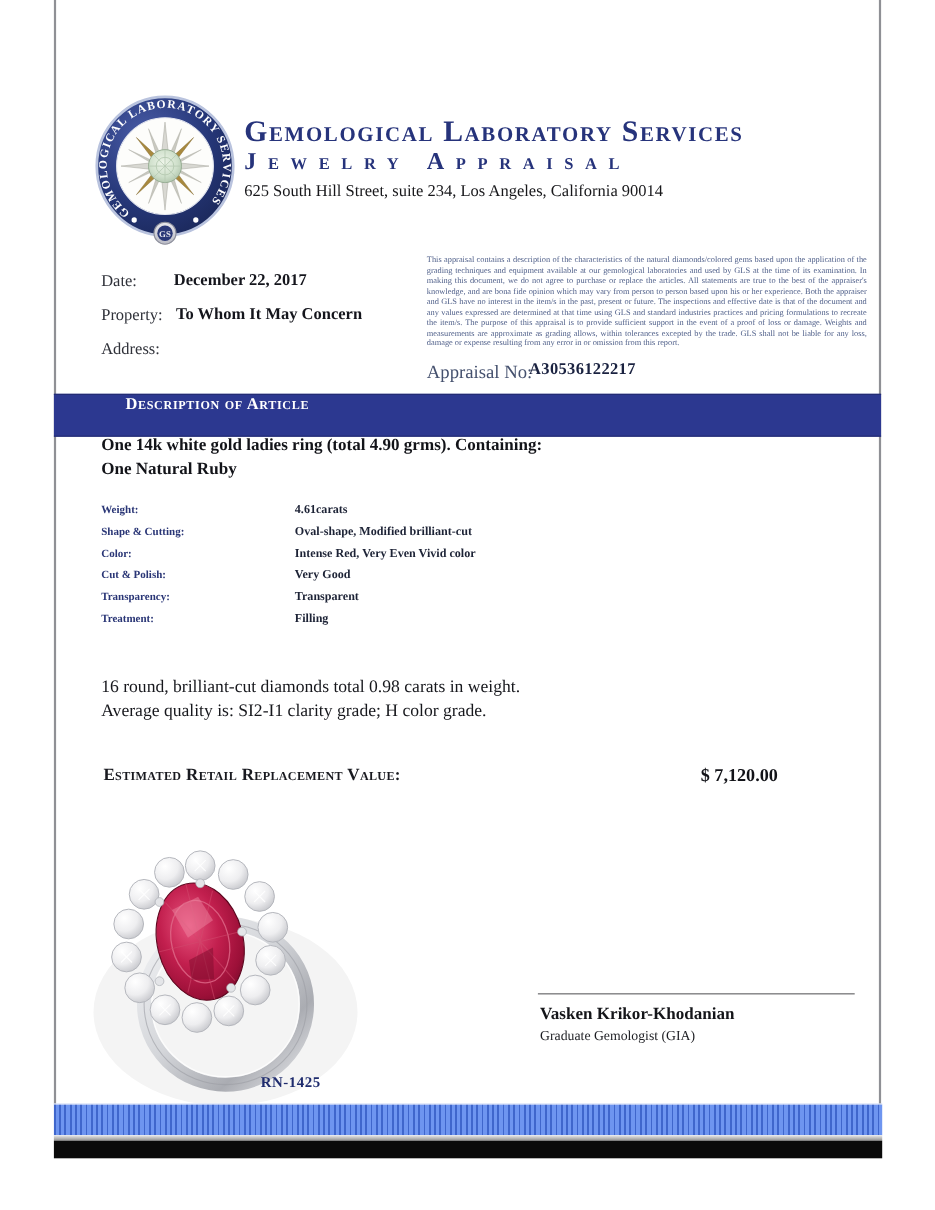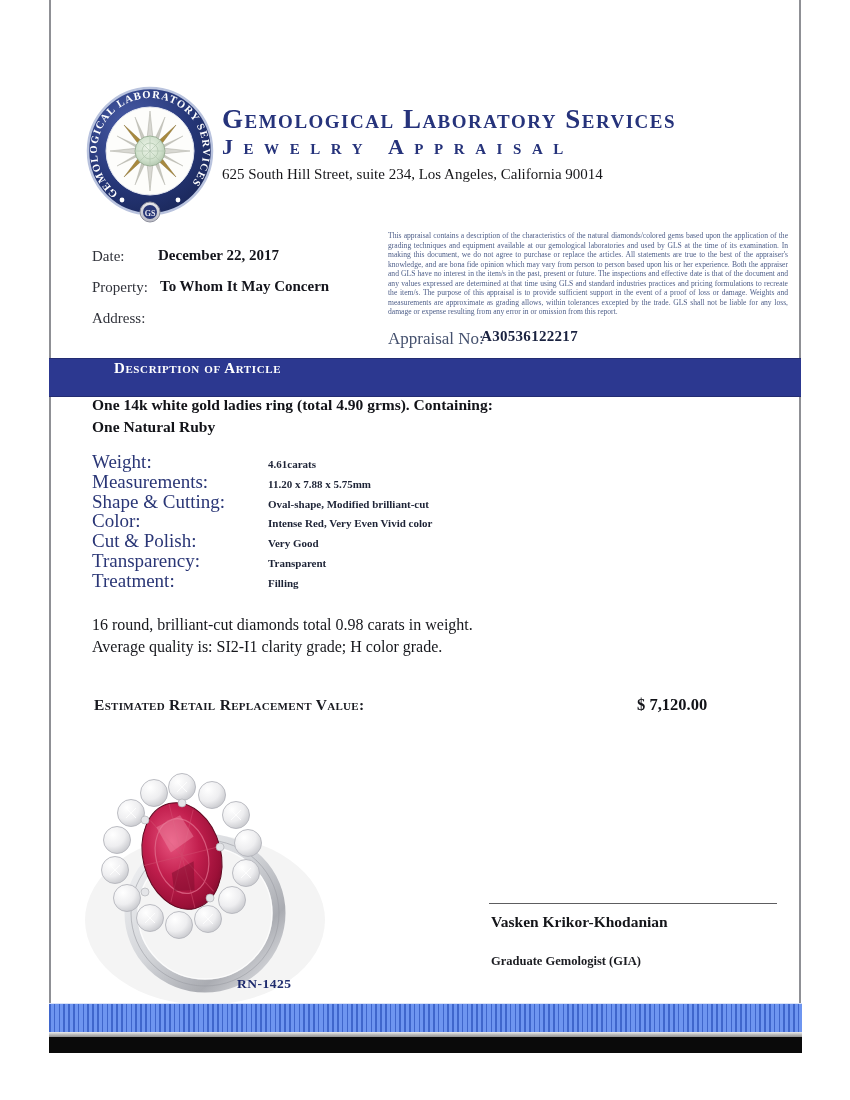--- a/index.html
+++ b/index.html
@@ -49,37 +49,37 @@
   }
   .section-bar-text {
     margin-left: 65px; color: #ffffff; font-variant: small-caps;
     font-weight: 600; font-size: 15px; letter-spacing: 0.6px; line-height: 19px;
   }
 
   
   .desc-line { position: absolute; left: 92px; font-weight: 700; font-size: 15.5px; color: #121318; }
   .specs { position: absolute; left: 92px; top: 452px; }
   .spec-row { height: 19.8px; line-height: 19.8px; white-space: nowrap; }
-  .spec-label { display: inline-block; width: 176px; font-weight: 400; font-size: 19px; color: #2a3676; }
+  .spec-label { display: inline-block; width: 176px; font-weight: 700; font-size: 10px; color: #2a3676; }
   .spec-value { font-weight: 700; font-size: 11px; color: #1d2336; }
   .dia-line { position: absolute; left: 92px; font-weight: 400; font-size: 16px; color: #16171c; }
   .erv-label {
     position: absolute; left: 94px; top: 696px; font-variant: small-caps;
     font-weight: 700; font-size: 15.5px; color: #191a20; letter-spacing: 0.3px;
   }
   .erv-amount { position: absolute; left: 637px; top: 695px; font-weight: 700; font-size: 16.5px; color: #121318; }
 
   
   .ring-wrap { position: absolute; left: 60px; top: 770px; width: 295px; height: 235px; }
   .item-ref { position: absolute; left: 237px; top: 976px; font-weight: 700; font-size: 13.5px; color: #1f2c6e; letter-spacing: 0.5px; }
 
   
   .sig-line { position: absolute; left: 489px; top: 903px; width: 288px; height: 1px; background: #5d5d60; }
   .sig-name { position: absolute; left: 491px; top: 913px; font-weight: 700; font-size: 15.5px; color: #141519; }
-  .sig-title { position: absolute; left: 491px; top: 934px; font-weight: 700; font-size: 12.5px; color: #1b1c21; margin-top: 20px; }
+  .sig-title { position: absolute; left: 491px; top: 934px; font-weight: 400; font-size: 12.5px; color: #1b1c21; }
 
   
   .ribbon {
     position: absolute; left: 49px; top: 1003px; width: 753px; height: 29px;
     background: repeating-linear-gradient(90deg, #3f66cc 0px, #3f66cc 1.6px, #6e95f0 1.6px, #6e95f0 4.8px);
     border-top: 1px solid #d9e2f8;
   }
   .gray-strip {
     position: absolute; left: 49px; top: 1032px; width: 753px; height: 5px;
     background: linear-gradient(to bottom, #ececec, #8f8f8f);
@@ -189,23 +189,20 @@
   </div>
 
   <div class="desc-line" style="top:396px">One 14k white gold ladies ring (total 4.90 grms). Containing:</div>
   <div class="desc-line" style="top:418px">One Natural Ruby</div>
 
   <div class="specs">
     <div class="spec-row">
       <span class="spec-label">Weight:</span><span class="spec-value">4.61carats</span>
     </div>
     <div class="spec-row">
-      <span class="spec-label">Measurements:</span><span class="spec-value">11.20 x 7.88 x 5.75mm</span>
-    </div>
-    <div class="spec-row">
       <span class="spec-label">Shape &amp; Cutting:</span><span class="spec-value">Oval-shape, Modified brilliant-cut</span>
     </div>
     <div class="spec-row">
       <span class="spec-label">Color:</span><span class="spec-value">Intense Red, Very Even Vivid color</span>
     </div>
     <div class="spec-row">
       <span class="spec-label">Cut &amp; Polish:</span><span class="spec-value">Very Good</span>
     </div>
     <div class="spec-row">
       <span class="spec-label">Transparency:</span><span class="spec-value">Transparent</span>

